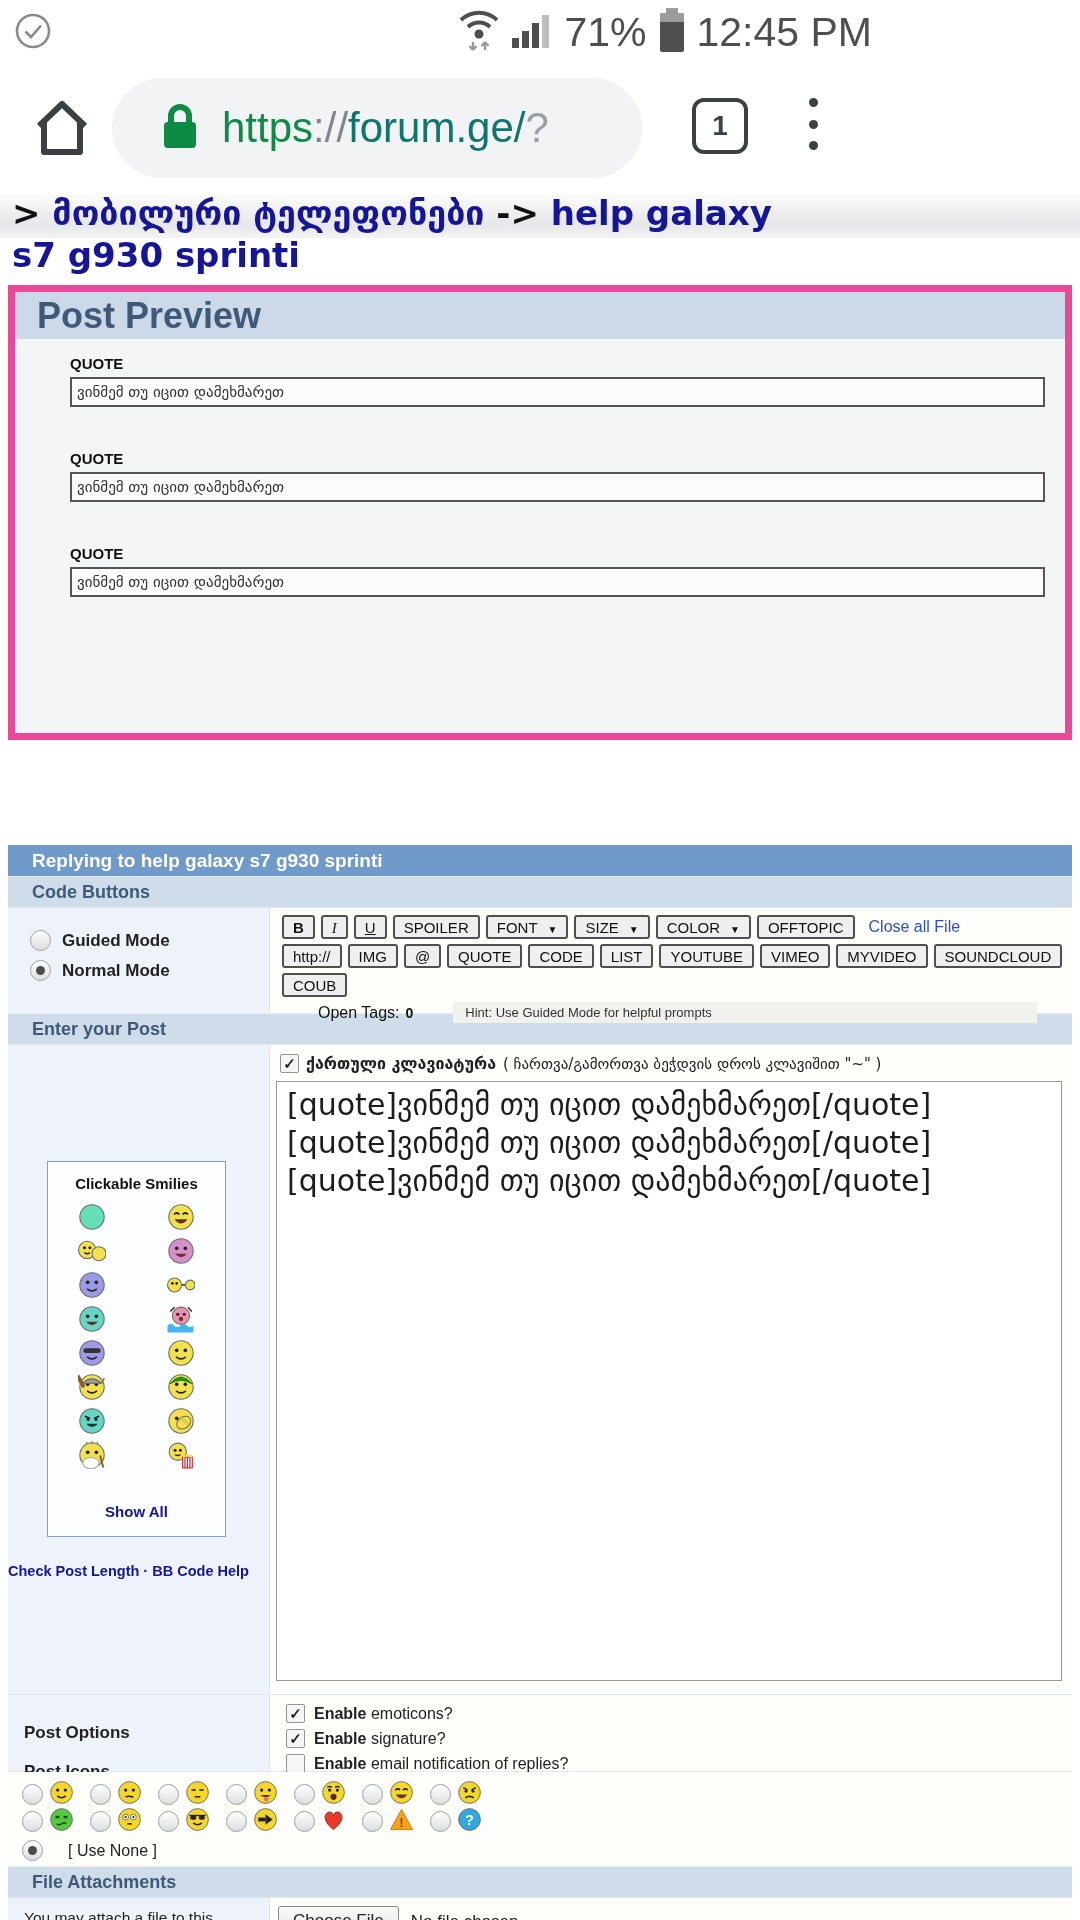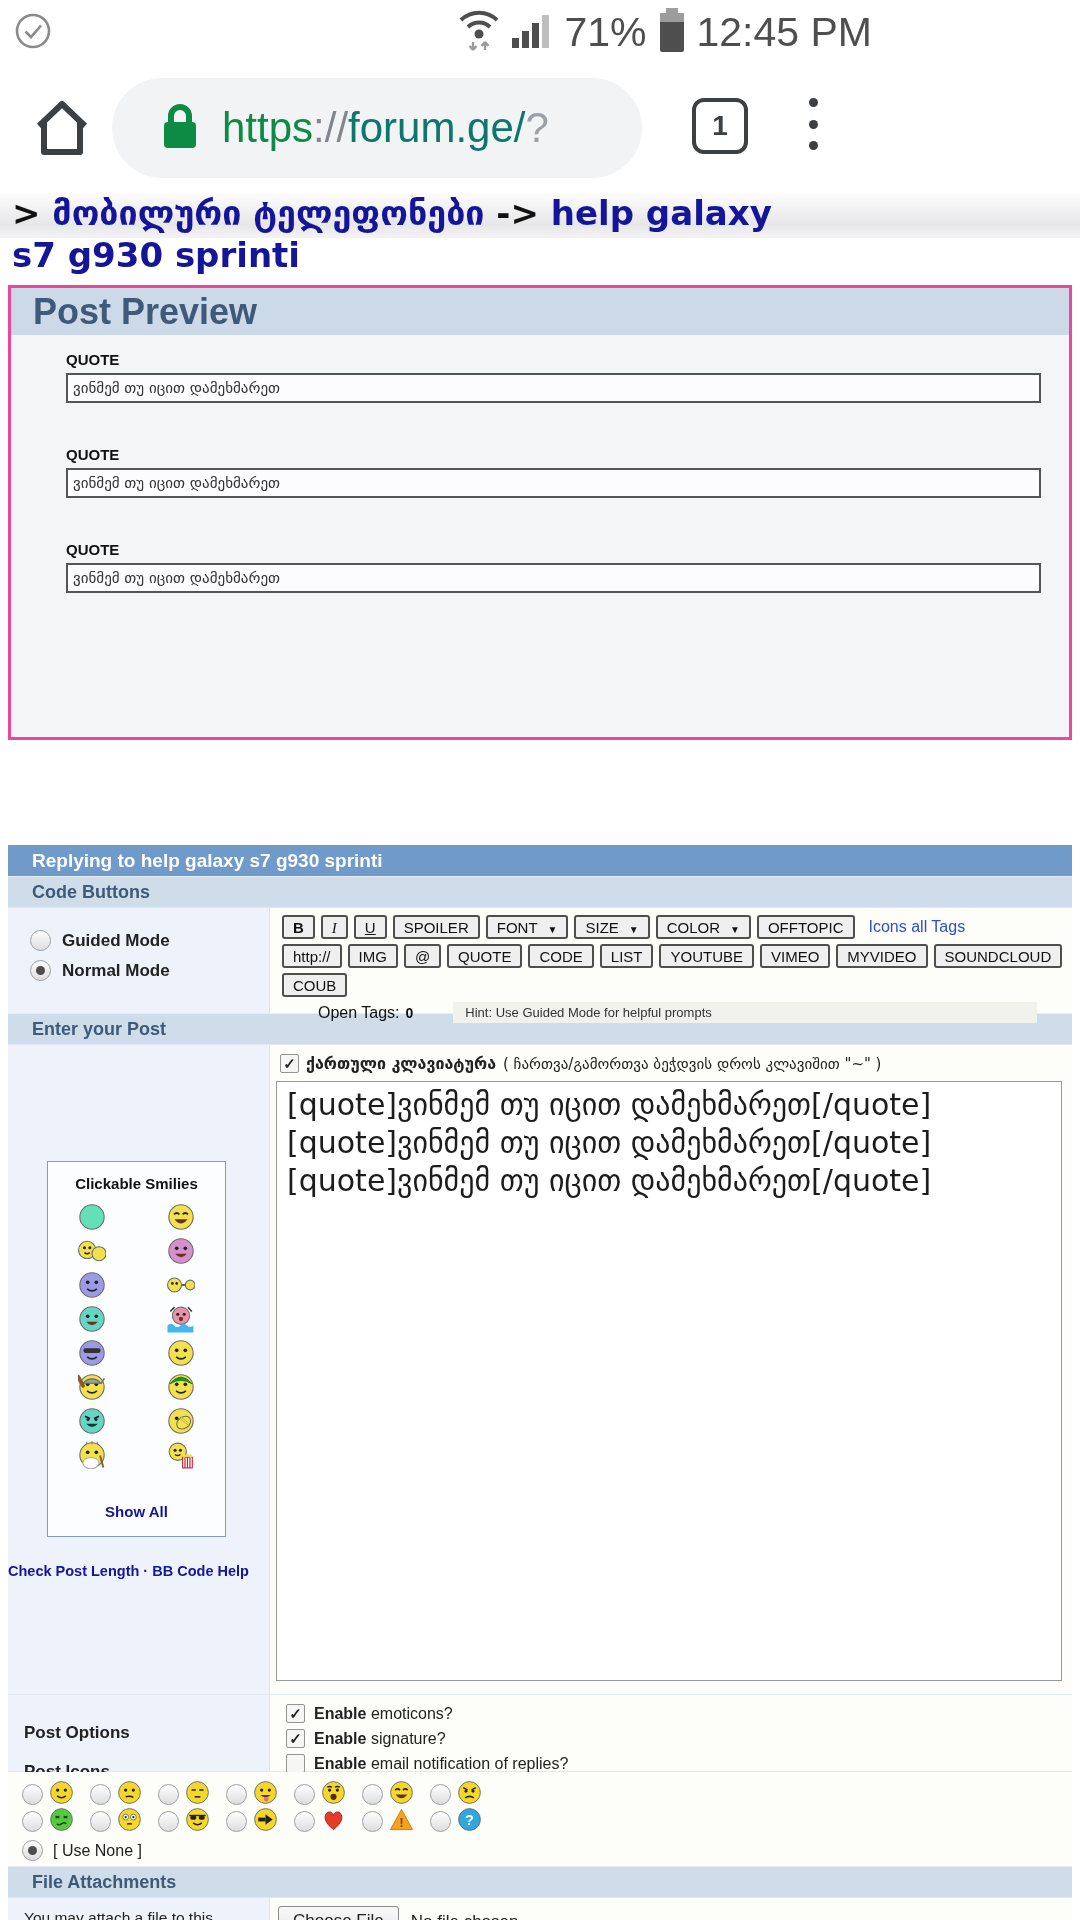--- a/index.html
+++ b/index.html
@@ -28,21 +28,21 @@
   .menu-dots i{width:9px;height:9px;border-radius:50%;background:#3c4043;}
   
   .crumb-band{position:absolute;left:0;top:193px;width:1080px;height:45px;
               background:linear-gradient(180deg,#fcfcfc,#e7e7e9 70%,#f4f4f5);}
   .breadcrumb{position:absolute;left:12px;top:192px;width:810px;font-family:"DejaVu Sans",sans-serif;
               font-size:34px;font-weight:bold;line-height:42px;}
   .c-black{color:#111;}
   .c-navy{color:#15159a;text-decoration:none;}
   
   .preview{position:absolute;left:8px;top:285px;width:1064px;height:455px;
-           border:3px solid #ec4899;box-sizing:border-box;background:#f4f5f6;}
+           border:7px solid #ec4899;box-sizing:border-box;background:#f4f5f6;}
   .pv-head{height:47px;background:#ccd9e8;color:#3f5a78;font-size:36px;font-weight:bold;
            line-height:47px;padding-left:22px;}
   .pv-body{padding:16px 24px 0 55px;}
   .qblock{margin-bottom:43px;}
   .qlabel{font-size:15px;font-weight:bold;color:#111;margin-bottom:5px;}
   .qbox{width:975px;height:30px;border:2px solid #555;background:#fcfcfe;box-sizing:border-box;
         font-family:"DejaVu Sans",sans-serif;font-size:15px;color:#333;line-height:27px;padding-left:5px;
         overflow:hidden;}
   
   .formtable{position:absolute;left:8px;top:845px;width:1064px;}
@@ -99,21 +99,21 @@
   
   .row-opts{height:76px;}
   .row-icons{height:94px;flex-direction:column;}
   .cell-label{position:absolute;left:16px;top:50%;transform:translateY(-50%);
               font-size:17px;font-weight:bold;color:#222;}
   .optlist{padding:8px 0 0 16px;}
   .opt-row{display:flex;align-items:center;gap:9px;margin-bottom:4px;font-size:16px;height:21px;}
   .pi-rows{padding:9px 0 0 14px;}
   .pi-row{display:flex;align-items:center;gap:16px;height:27px;}
   .pi-pair{display:flex;align-items:center;gap:6px;}
-  .usenone{gap:10px;font-size:16px;color:#222;margin-top:2px;}
+  .usenone{gap:25px;font-size:16px;color:#222;margin-top:2px;}
   
   .row-attach{height:90px;}
   .attach-note{padding:9px 8px 0 16px;font-size:15.5px;line-height:21px;color:#222;}
   .attach-r{display:flex;align-items:flex-start;padding-top:8px;}
   .choosefile{margin-left:8px;font-family:"Liberation Sans",sans-serif;font-size:17px;color:#222;
               background:linear-gradient(#f9f9f9,#e6e6e6);border:1px solid #8a8a8a;border-radius:3px;
               padding:4px 14px;cursor:pointer;}
   .nofile{font-size:17px;color:#222;margin-left:12px;margin-top:6px;}
 </style>
 </head>
@@ -225,21 +225,21 @@
         <div class="toolbar">
           <div class="tb-row" id="tb1">
               <button class="tb bold">B</button>
               <button class="tb ital">I</button>
               <button class="tb und">U</button>
               <button class="tb">SPOILER</button>
               <button class="tb">FONT<span class="dd">▼</span></button>
               <button class="tb">SIZE<span class="dd">▼</span></button>
               <button class="tb">COLOR<span class="dd">▼</span></button>
               <button class="tb">OFFTOPIC</button>
-              <a class="closeall">Icons all Tags</a>
+              <a class="closeall">Close all File</a>
             </div>
           <div class="tb-row" id="tb2">
               <button class="tb">http://</button>
               <button class="tb">IMG</button>
               <button class="tb">@</button>
               <button class="tb">QUOTE</button>
               <button class="tb">CODE</button>
               <button class="tb">LIST</button>
               <button class="tb">YOUTUBE</button>
               <button class="tb">VIMEO</button>

